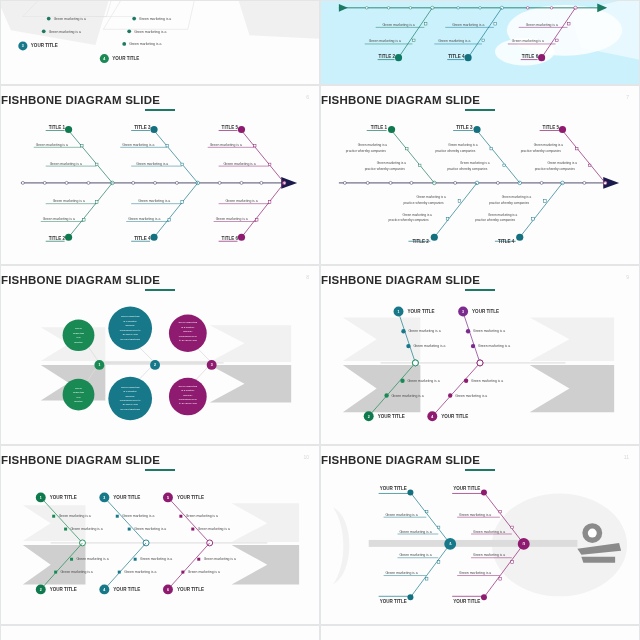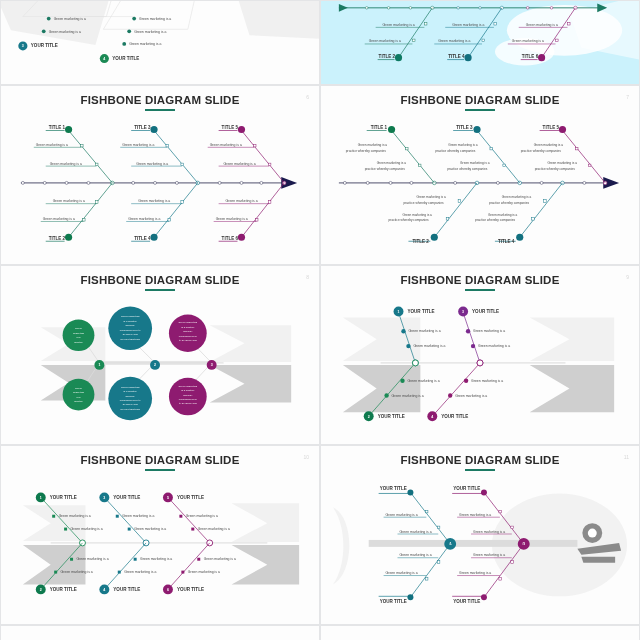--- a/index.html
+++ b/index.html
@@ -20,21 +20,21 @@
     position: relative;
     background: #fdfdfd;
     overflow: hidden;
     border: 1px solid #e4e5e7;
   }
   .slide.sky { background: #cbf2fc; }
 
   
   .sl-title {
     position: absolute; top: 8px; left: 0; right: 0;
-    text-align: center;
+    text-align: left;
     font-size: 11.5px; font-weight: bold; letter-spacing: .2px;
     color: #2b2b2b;
     font-family: "Liberation Sans", sans-serif;
   }
   .sl-rule {
     position: absolute; top: 23px; left: 50%;
     transform: translateX(-50%);
     width: 30px; height: 2px; background: #1c7a63;
   }
   .pagenum {

